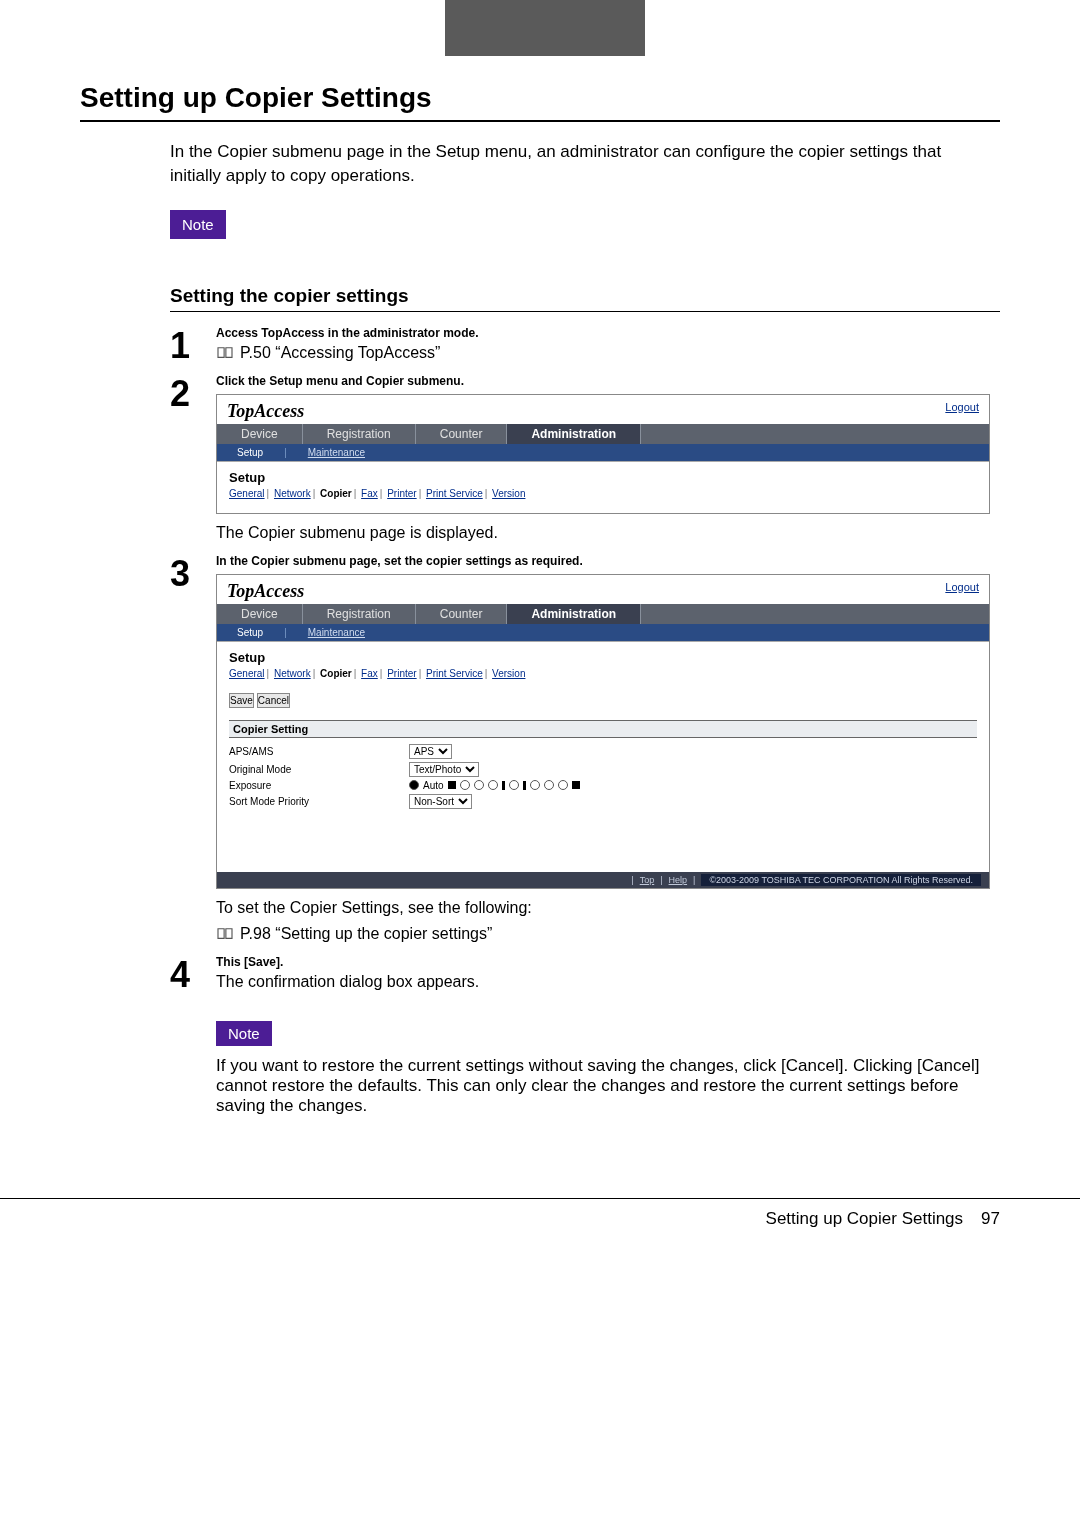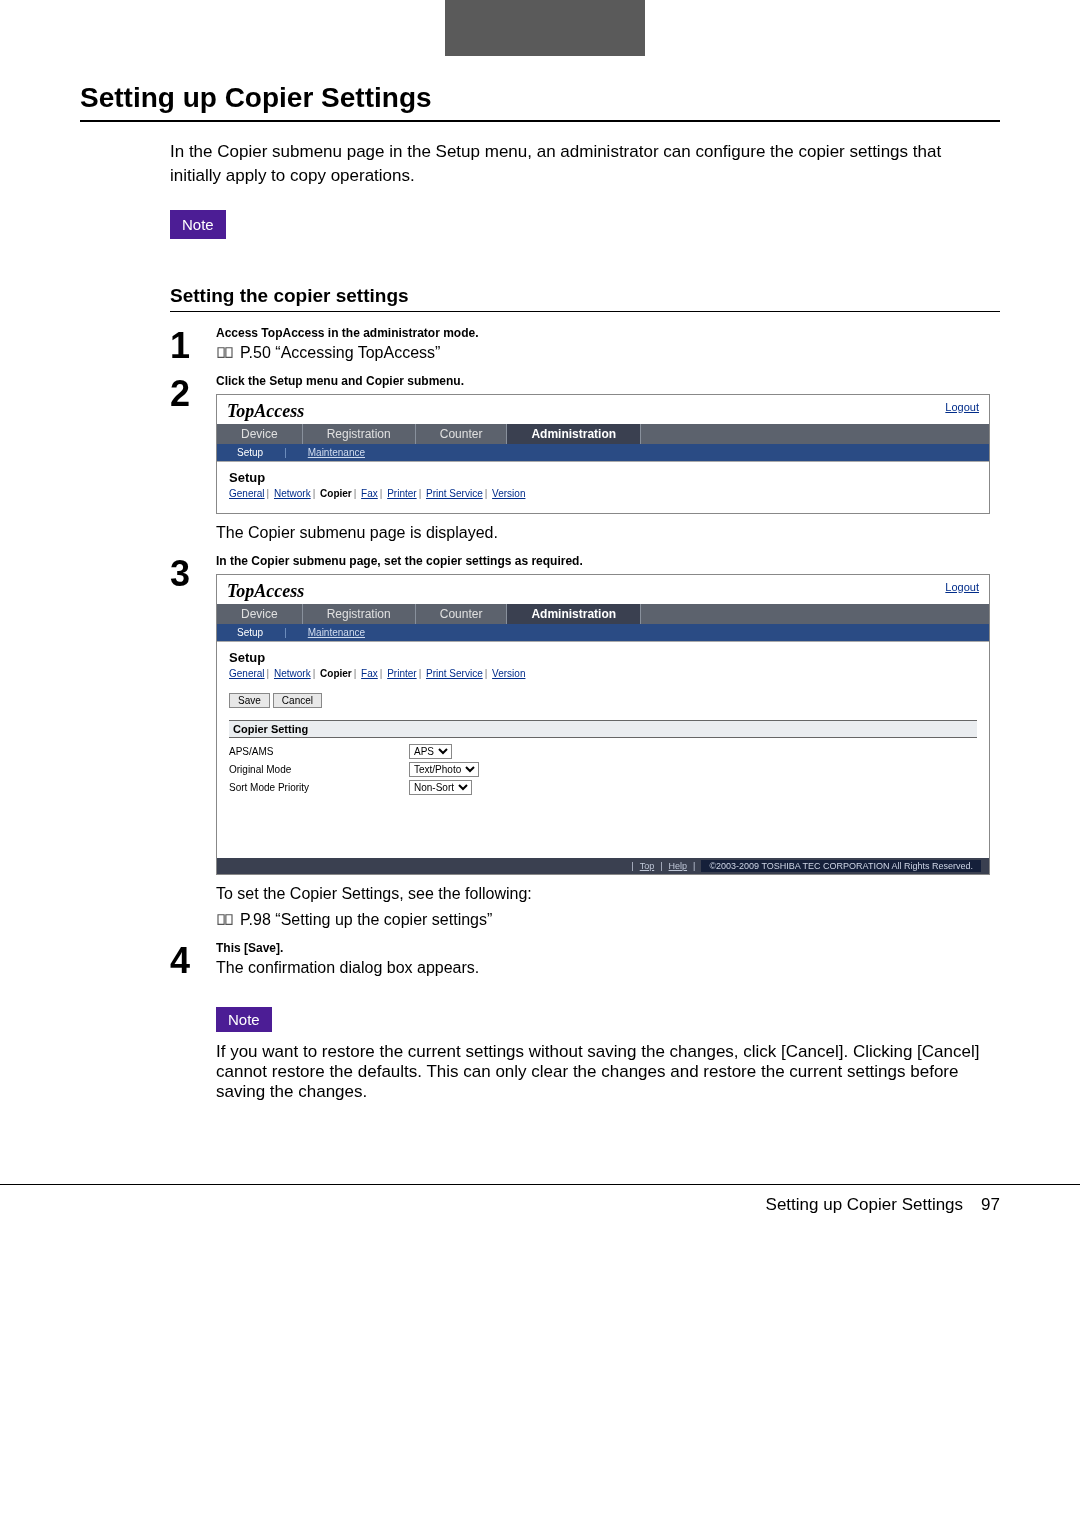--- a/index.html
+++ b/index.html
@@ -178,21 +178,21 @@
     font-weight: bold;
     text-decoration: none;
     color: #000;
   }
   .sc-tabrow .d { color: #777; margin: 0 2px; }
   .sc-btnrow {
     margin: 14px 0 12px 0;
   }
   .sc-btn {
     font-size: 10px;
-    padding: 1px 8px;
+    padding: 1px 0;
     background: #e8e8e8;
     border: 1px solid #888;
     cursor: pointer;
   }
   .sc-panelhead {
     border-top: 1px solid #666;
     border-bottom: 1px solid #666;
     background: #eaedf0;
     font-size: 11px;
     font-weight: bold;
@@ -337,20 +337,38 @@
 
           <div class="sc-row">
             <span class="lbl">APS/AMS</span>
             <select class="sc-sel"><option>APS</option></select>
           </div>
           <div class="sc-row">
             <span class="lbl">Original Mode</span>
             <select class="sc-sel"><option>Text/Photo</option></select>
           </div>
           <div class="sc-row">
+            <span class="lbl">Exposure</span>
+            <span class="radio-row">
+              <span class="dot sel"></span>
+              <span>Auto</span>
+              <span class="sq"></span>
+              <span class="dot"></span>
+              <span class="dot"></span>
+              <span class="dot"></span>
+              <span class="bar"></span>
+              <span class="dot"></span>
+              <span class="bar"></span>
+              <span class="dot"></span>
+              <span class="dot"></span>
+              <span class="dot"></span>
+              <span class="sq"></span>
+            </span>
+          </div>
+          <div class="sc-row">
             <span class="lbl">Sort Mode Priority</span>
             <select class="sc-sel"><option>Non-Sort</option></select>
           </div>
           <div style="height:46px;"></div>
         </div>
         <div class="sc-footer">
           <span>|</span>
           <span class="ln">Top</span>
           <span>|</span>
           <span class="ln">Help</span>

